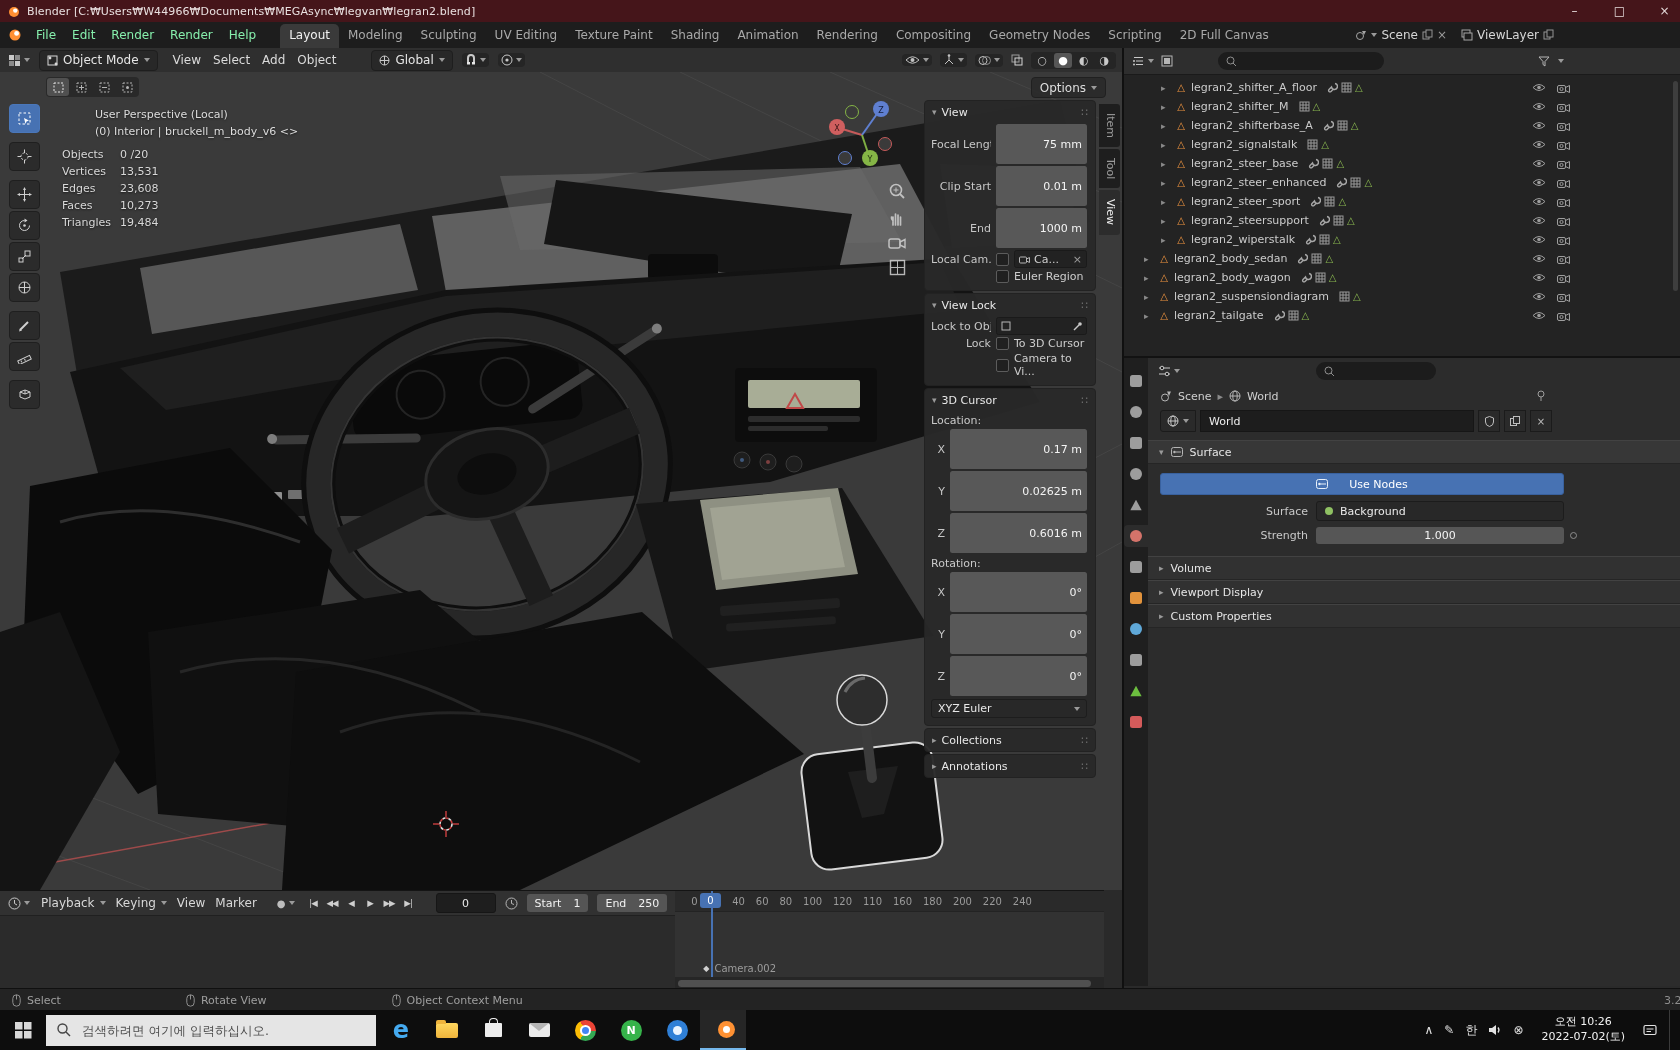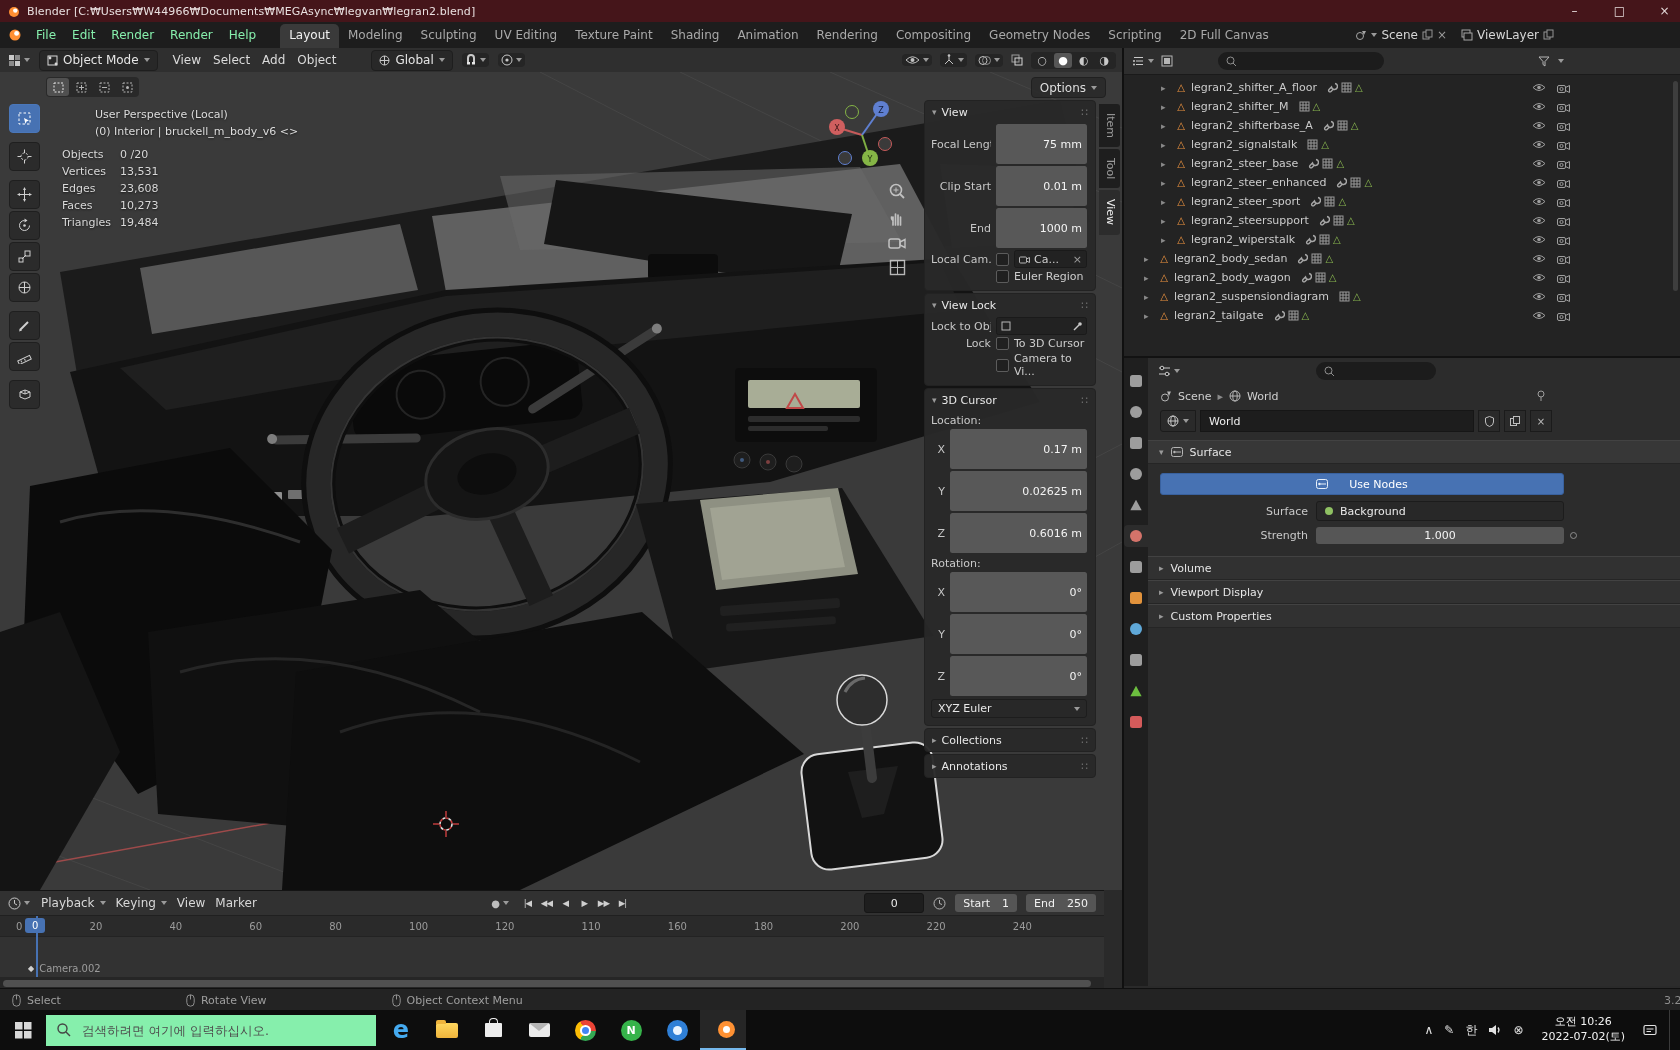--- a/index.html
+++ b/index.html
@@ -64,21 +64,21 @@
   .np-field{flex:1;height:16px;background:#585858;border-radius:2.5px;display:flex;align-items:center;justify-content:flex-end;padding:12px 5px;color:#f4f4f4;min-width:0}
   .np-sub{padding:3px 6px 1px;color:#c9c9c9}
   .chk{width:11px;height:11px;background:#202020;border:1px solid #5c5c5c;border-radius:2px;flex-shrink:0}
   .np-dd{margin:2px 8px 1px 6px;height:17px;background:#282828;border:1px solid #1d1d1d;border-radius:3px;display:flex;align-items:center;padding:0 6px;color:#e8e8e8;gap:4px}
   .np-objfield{flex:1;height:16px;background:#222;border:1px solid #1a1a1a;border-radius:2.5px;display:flex;align-items:center;padding:0 4px;gap:4px;color:#cfcfcf}
   .side-tabs{position:absolute;right:2px;top:32px;width:21px;display:flex;flex-direction:column;gap:2px}
   .side-tab{writing-mode:vertical-rl;padding:9px 3px;background:#1e1e1e;color:#9a9a9a;font-size:11px;border-radius:0 3px 3px 0;text-align:center}
   .side-tab.active{background:#2c2c2c;color:#ececec}
 
   
-  .timeline{position:absolute;left:0;top:842px;width:1104px;height:98px;background:#2b2b2b;border-top:1px solid #141414;display:flex;flex-direction:column}
+  .timeline{position:absolute;left:0;top:842px;width:1104px;height:98px;background:#2b2b2b;border-top:1px solid #141414;display:flex;}
   .tl-header{height:24px;background:#313131;border-bottom:1px solid #202020;display:flex;align-items:center;gap:9px;padding:0 8px}
   .tl-menu{font-size:12px;color:#d8d8d8;display:flex;gap:5px;align-items:center;padding:0 2px}
   .tp-btn{min-width:19px;height:18px;display:flex;align-items:center;justify-content:center;color:#cfcfcf;font-size:8.5px;letter-spacing:-1px}
   .tl-frame-field{width:58px;height:18px;background:#1e1e1e;border:1px solid #161616;border-radius:3px;color:#eaeaea;display:flex;align-items:center;justify-content:center;font-size:11px}
   .tl-se{height:18px;background:#555;border-radius:3px;padding:0 8px;display:flex;align-items:center;gap:12px;font-size:11px;color:#f2f2f2}
   .tl-body{position:relative;flex:1;display:flex;flex-direction:column}
   .tl-ruler{height:20px;background:#2a2a2a;border-bottom:1px solid #232323;position:relative}
   .tl-nums{position:absolute;left:16px;right:72px;top:0;bottom:0;display:flex;justify-content:space-between;align-items:center;color:#9b9b9b;font-size:10px}
   .tl-track{flex:1;background:#323232;position:relative}
   .playhead{position:absolute;left:36px;top:0;bottom:12px;width:2px;background:#4772b3;z-index:2}
@@ -136,21 +136,21 @@
   .sb-version{margin-left:auto;color:#8d8d8d}
 
   
   .taskbar{position:absolute;left:0;top:1010px;width:1680px;height:40px;background:#0d0d0d;display:flex;align-items:center}
   .tb-start{width:46px;height:40px;display:flex;align-items:center;justify-content:center}
   .ic-win{width:17px;height:17px;background:
      linear-gradient(#d8d8d8,#d8d8d8) left top/7.5px 7.5px,
      linear-gradient(#d8d8d8,#d8d8d8) right top/7.5px 7.5px,
      linear-gradient(#d8d8d8,#d8d8d8) left bottom/7.5px 7.5px,
      linear-gradient(#d8d8d8,#d8d8d8) right bottom/7.5px 7.5px;background-repeat:no-repeat}
-  .tb-search{width:330px;height:31px;background:#86efac;display:flex;align-items:center;gap:9px;padding:0 11px;box-sizing:border-box}
+  .tb-search{width:330px;height:31px;background:#e5e5e5;display:flex;align-items:center;gap:9px;padding:0 11px;box-sizing:border-box}
   .tb-search input{border:none;outline:none;flex:1;font-size:12.5px;color:#333;background:transparent;font-family:inherit}
   .tb-search input::placeholder{color:#4e4e4e}
   .tb-apps{display:flex;margin-left:2px}
   .tb-app{width:46px;height:40px;display:flex;align-items:center;justify-content:center}
   .tb-app.active{background:#262626;box-shadow:inset 0 -2px 0 #76b9ed}
   .ic-edge{color:#45aaf0;font-size:24px;font-weight:bold;line-height:1}
   .ic-folder{width:22px;height:15px;background:linear-gradient(#ffd75e,#efb43c);border-radius:2px;position:relative}
   .ic-folder::before{content:"";position:absolute;top:-3px;left:0;width:10px;height:4px;background:#efb43c;border-radius:2px 2px 0 0}
   .ic-store{width:17px;height:14px;background:#ededed;border-radius:1px;position:relative}
   .ic-store::before{content:"";position:absolute;top:-5px;left:4px;width:7px;height:4px;border:1.5px solid #ededed;border-bottom:none;border-radius:4px 4px 0 0}

